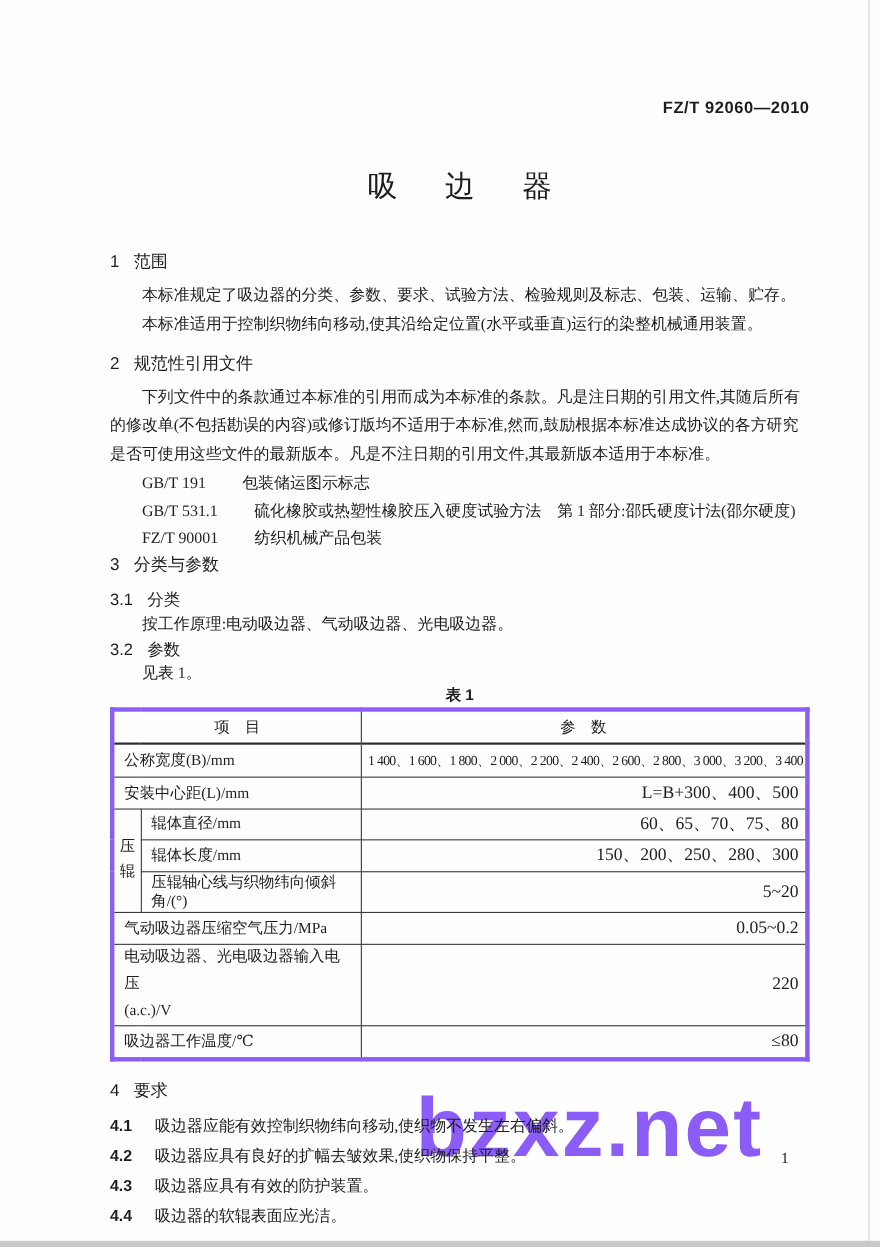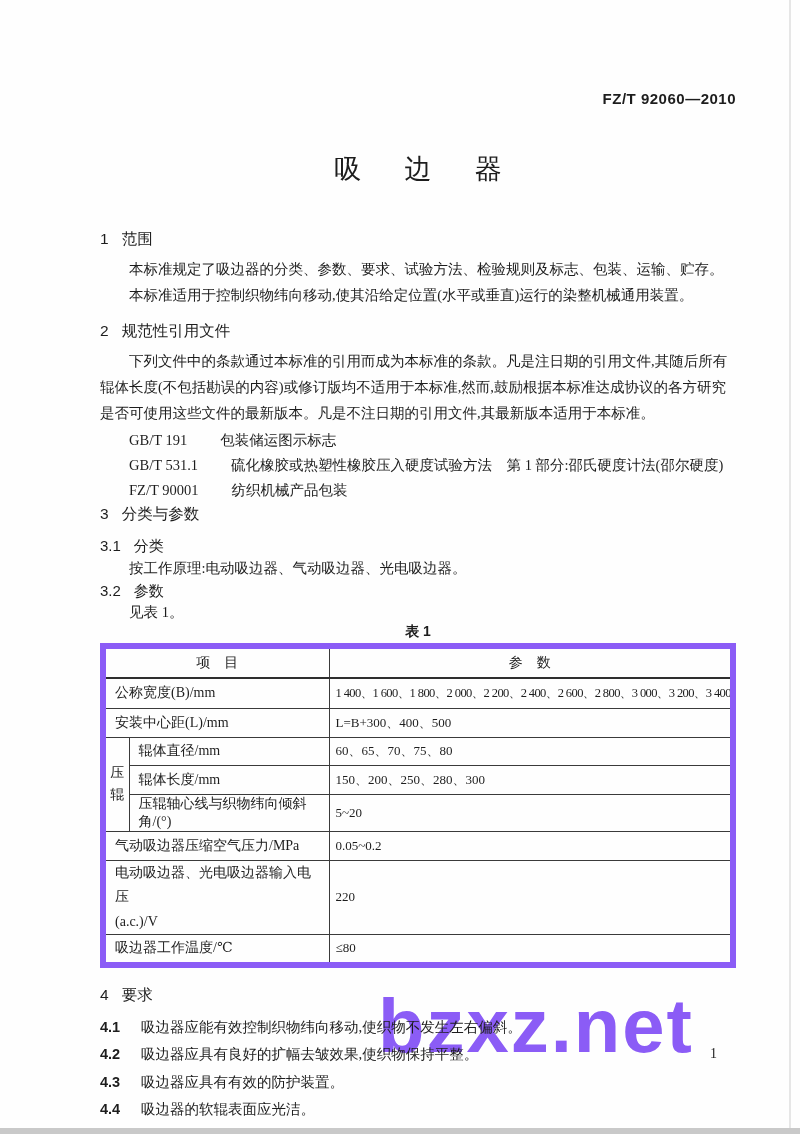--- a/index.html
+++ b/index.html
@@ -53,28 +53,28 @@
   .s32-line{font-size:14.5px;line-height:21px;padding-left:29px;white-space:nowrap;}
 
   .tbl-caption{
     line-height:16px;text-align:center;
     font-family:"Liberation Sans","DejaVu Sans",sans-serif;
     font-weight:bold;font-size:14px;
   }
   table.t1{border-collapse:collapse;width:636px;margin-top:4px;table-layout:fixed;}
   table.t1 col.c-group{width:26px;}
   table.t1 col.c-label{width:200px;}
-  table.t1{border:6px solid #8b5cf6;}
+  table.t1{border:4px solid #8b5cf6;}
   table.t1 th,table.t1 td{
     border:1px solid #3a3a3a;font-weight:normal;
     font-size:14px;padding:0 6px;vertical-align:middle;
   }
   table.t1 tr.hdr th{height:28px;text-align:center;border-bottom:2px solid #2e2e2e;}
   table.t1 td.lbl{text-align:left;padding-left:9px;}
-  table.t1 td.val{text-align:left;font-size:13px;}
+  table.t1 td.val{text-align:right;font-size:16px;}
   table.t1 td.val-tight{text-align:center;font-size:12.5px;letter-spacing:-0.6px;white-space:nowrap;overflow:hidden;}
   table.t1 td.group{text-align:center;padding:0;line-height:1.55;}
   table.t1 td.prewrap{white-space:pre-line;line-height:1.75;}
   tr.r-h30{height:30px;} tr.r-h29{height:29px;} tr.r-h28{height:28px;}
   tr.r-h45{height:45px;}
 
   .req-items{margin-top:8px;}
   .req-line{font-size:14.5px;line-height:27.5px;white-space:nowrap;}
   .req-line .rn{display:inline-block;min-width:29px;font-family:"Liberation Sans","DejaVu Sans",sans-serif;font-weight:bold;}
   .req-line .rt{margin-left:12px;}
@@ -101,21 +101,21 @@
     <div class="s1-block">
       <div class="body-line indent">本标准规定了吸边器的分类、参数、要求、试验方法、检验规则及标志、包装、运输、贮存。</div>
       <div class="body-line indent">本标准适用于控制织物纬向移动,使其沿给定位置(水平或垂直)运行的染整机械通用装置。</div>
     </div>
 
     <div class="h-sec h2">
       <span>2</span><span class="ht">规范性引用文件</span>
     </div>
     <div class="s2-intro">
       <div class="body-line indent">下列文件中的条款通过本标准的引用而成为本标准的条款。凡是注日期的引用文件,其随后所有</div>
-      <div class="body-line">辊体长度(不包括勘误的内容)或修订版均不适用于本标准,然而,鼓励根据本标准达成协议的各方研究</div>
+      <div class="body-line">的修改单(不包括勘误的内容)或修订版均不适用于本标准,然而,鼓励根据本标准达成协议的各方研究</div>
       <div class="body-line">是否可使用这些文件的最新版本。凡是不注日期的引用文件,其最新版本适用于本标准。</div>
     </div>
     <div class="ref-list">
       <div class="ref-line">
         <span>GB/T 191</span><span class="ref-name">包装储运图示标志</span>
       </div>
       <div class="ref-line">
         <span>GB/T 531.1</span><span class="ref-name">硫化橡胶或热塑性橡胶压入硬度试验方法　第 1 部分:邵氏硬度计法(邵尔硬度)</span>
       </div>
       <div class="ref-line">

